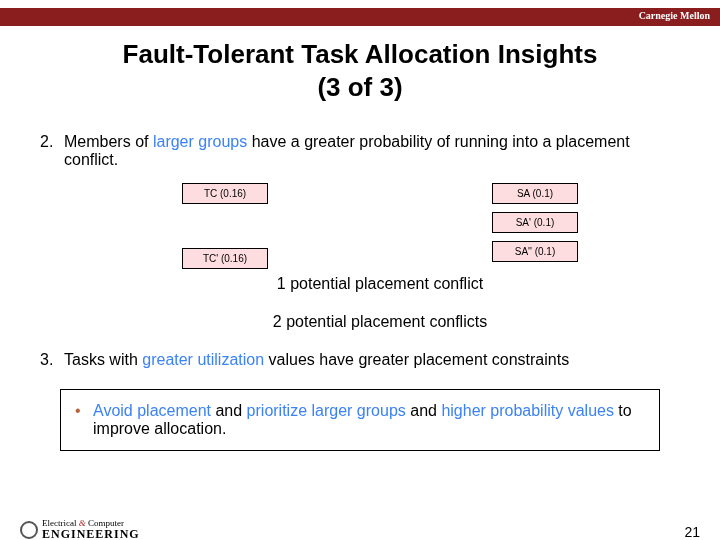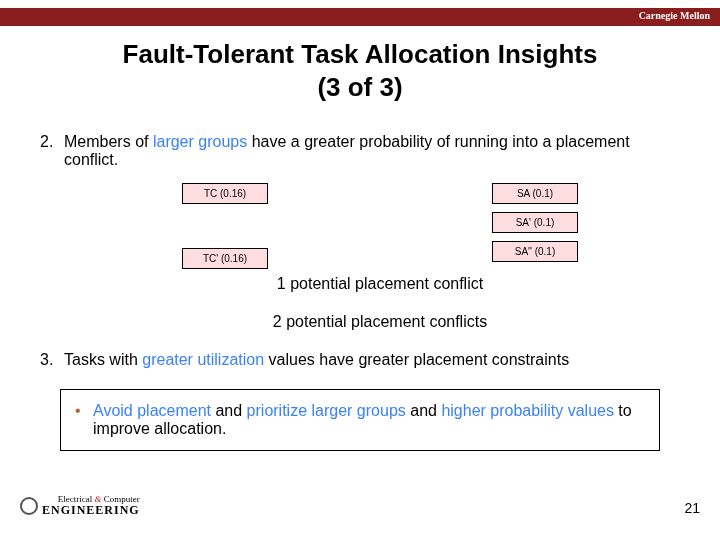--- a/index.html
+++ b/index.html
@@ -87,28 +87,27 @@
   .bullet {
     display: flex;
   }
   .dot {
     color: #b8623d;
     width: 18px;
     flex-shrink: 0;
   }
   .footer {
     position: absolute;
-    bottom: 24px;
+    bottom: 0;
     left: 20px;
     right: 20px;
     display: flex;
     justify-content: space-between;
     align-items: flex-end;
     font-size: 12px;
-    text-align: right;
   }
   .logo {
     display: flex;
     align-items: center;
     gap: 4px;
   }
   .logo-icon {
     width: 18px;
     height: 18px;
     border: 2px solid #555;

